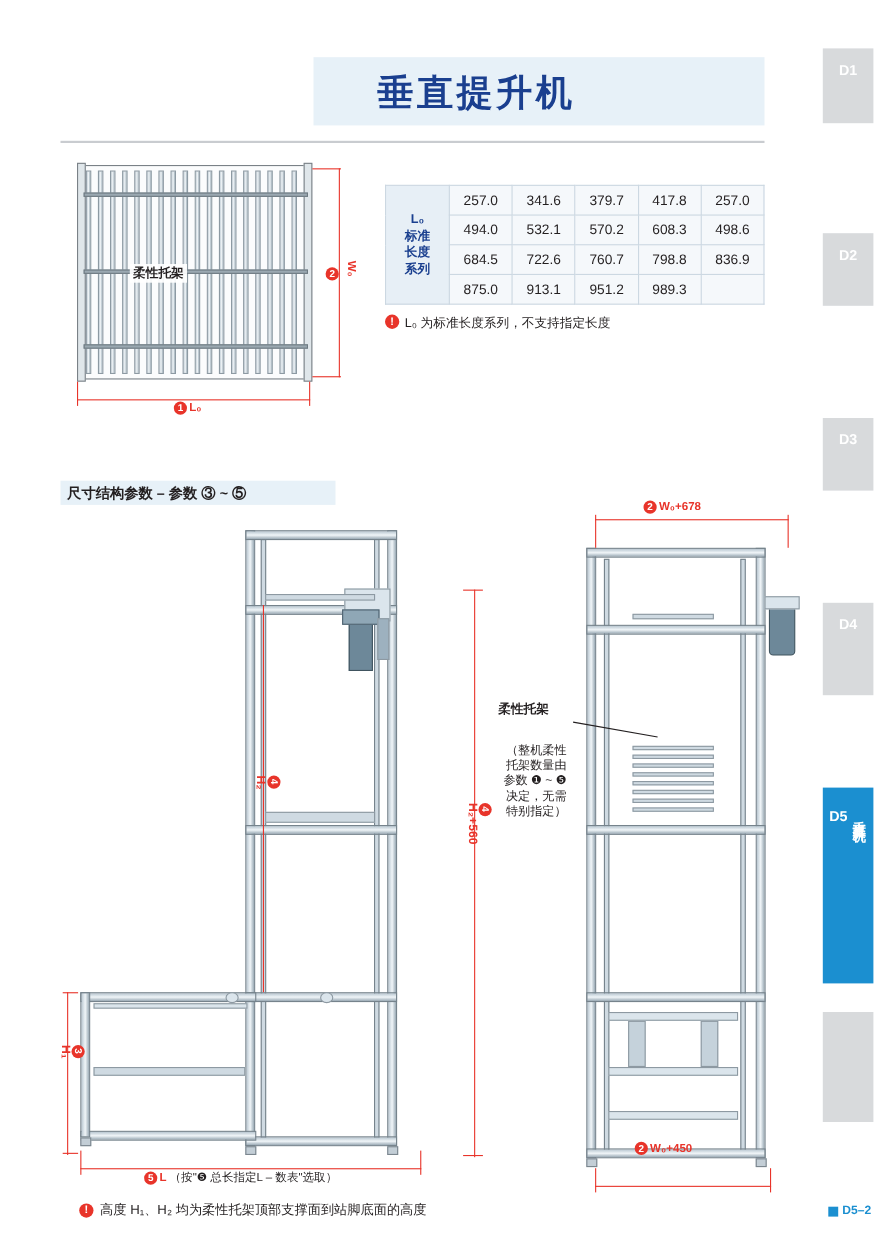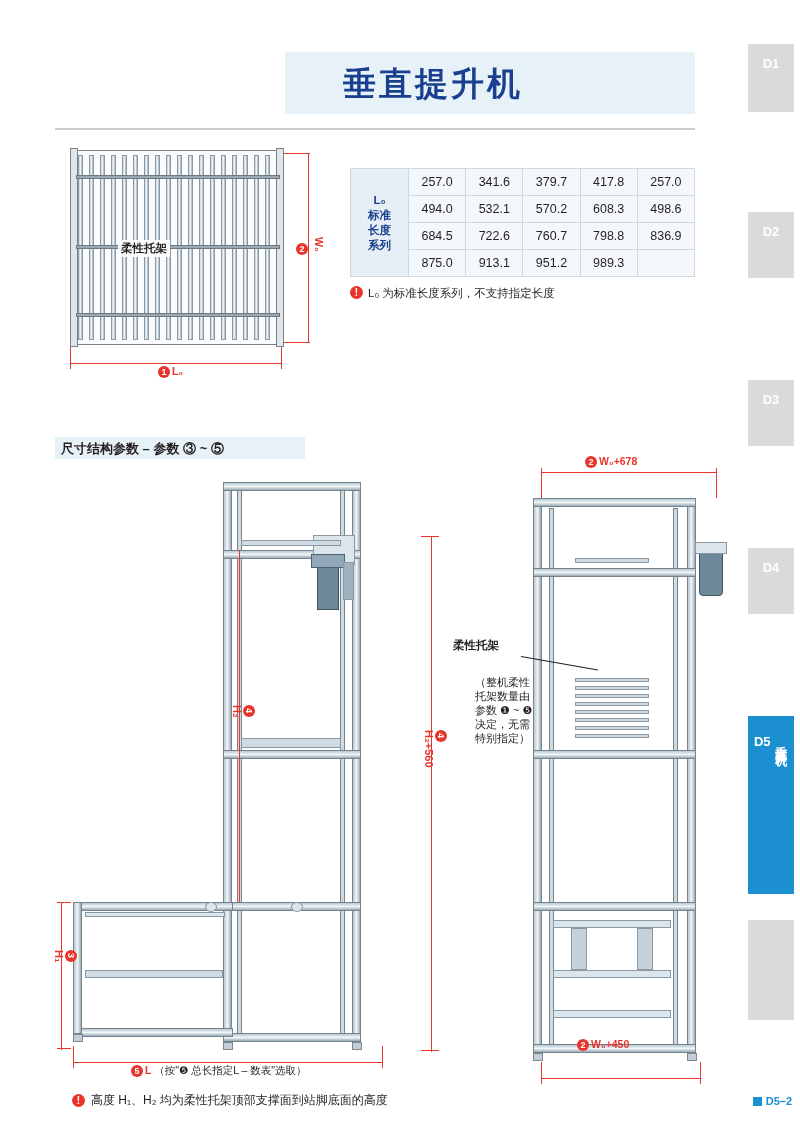--- a/index.html
+++ b/index.html
@@ -388,21 +388,21 @@
       <div class="arrowline" style="left:645px; top:612px; width:1px; height:22px;"></div>
       <div class="dimtxt" style="left:522px; top:588px;">
         <span class="numblue">2</span><span>W₀+450</span>
       </div>
     </div>
 
     <div class="callout" style="left:398px; top:188px; width:76px;">
       <b>柔性托架</b>
     </div>
     <div class="leader" style="left:466px; top:206px; width:78px; transform:rotate(10deg);"></div>
-    <div class="callout" style="left:420px; top:225px; width:62px;">
+    <div class="callout" style="left:398px; top:225px; width:62px;text-align:right;">
       <div>（整机柔性</div>
       <div>托架数量由</div>
       <div>参数 ❶ ~ ❺</div>
       <div>决定，无需</div>
       <div>特别指定）</div>
     </div>
   </div>
 
   <div class="footnote">
     <span class="warn">!</span>
@@ -412,21 +412,21 @@
   <div class="rail">
     <div class="tab" style="top:44px; height:68px;">
       <span>D1</span>
     </div>
     <div class="tab" style="top:212px; height:66px;">
       <span>D2</span>
     </div>
     <div class="tab" style="top:380px; height:66px;">
       <span>D3</span>
     </div>
-    <div class="tab" style="top:548px; height:66px;">
+    <div class="tab" style="top:548px; height:84px;">
       <span>D4</span>
     </div>
     <div class="tab active" style="top:716px; height:178px;">
       <span>D5</span>
       <span class="vtxt">垂直提升机</span>
     </div>
     <div class="tab" style="top:920px; height:100px;">
       <span></span>
     </div>
     <div class="pagenum">

